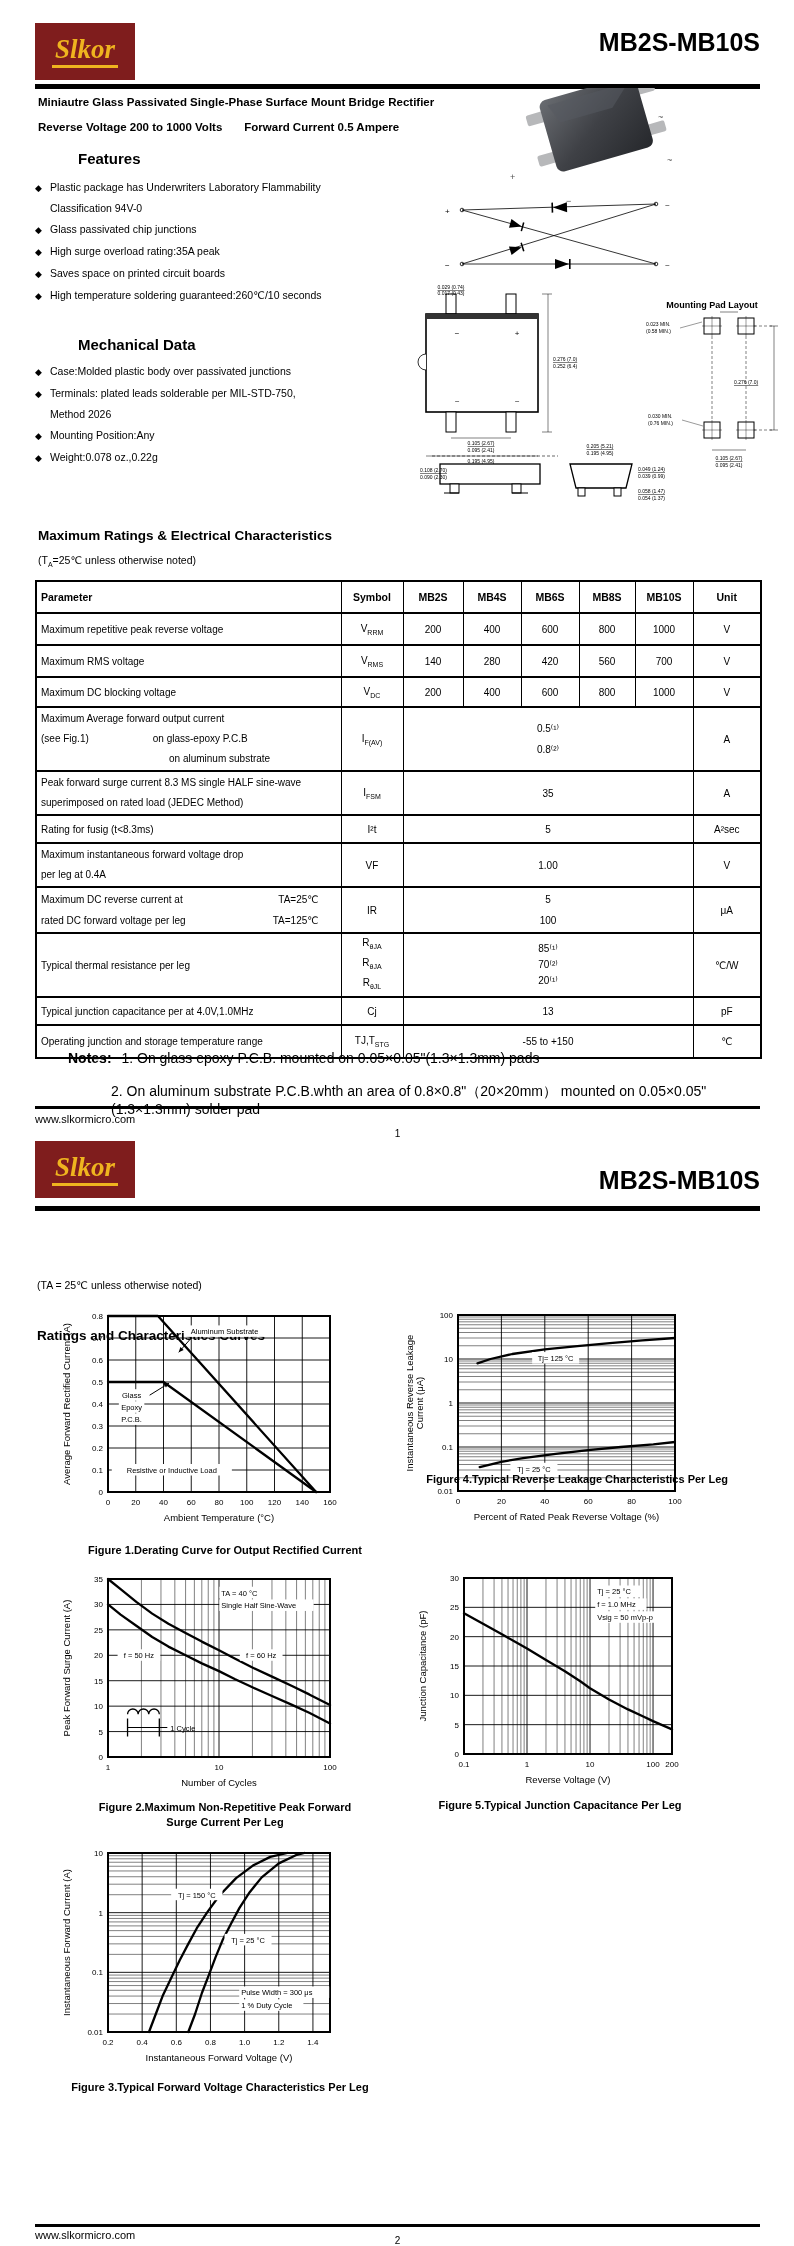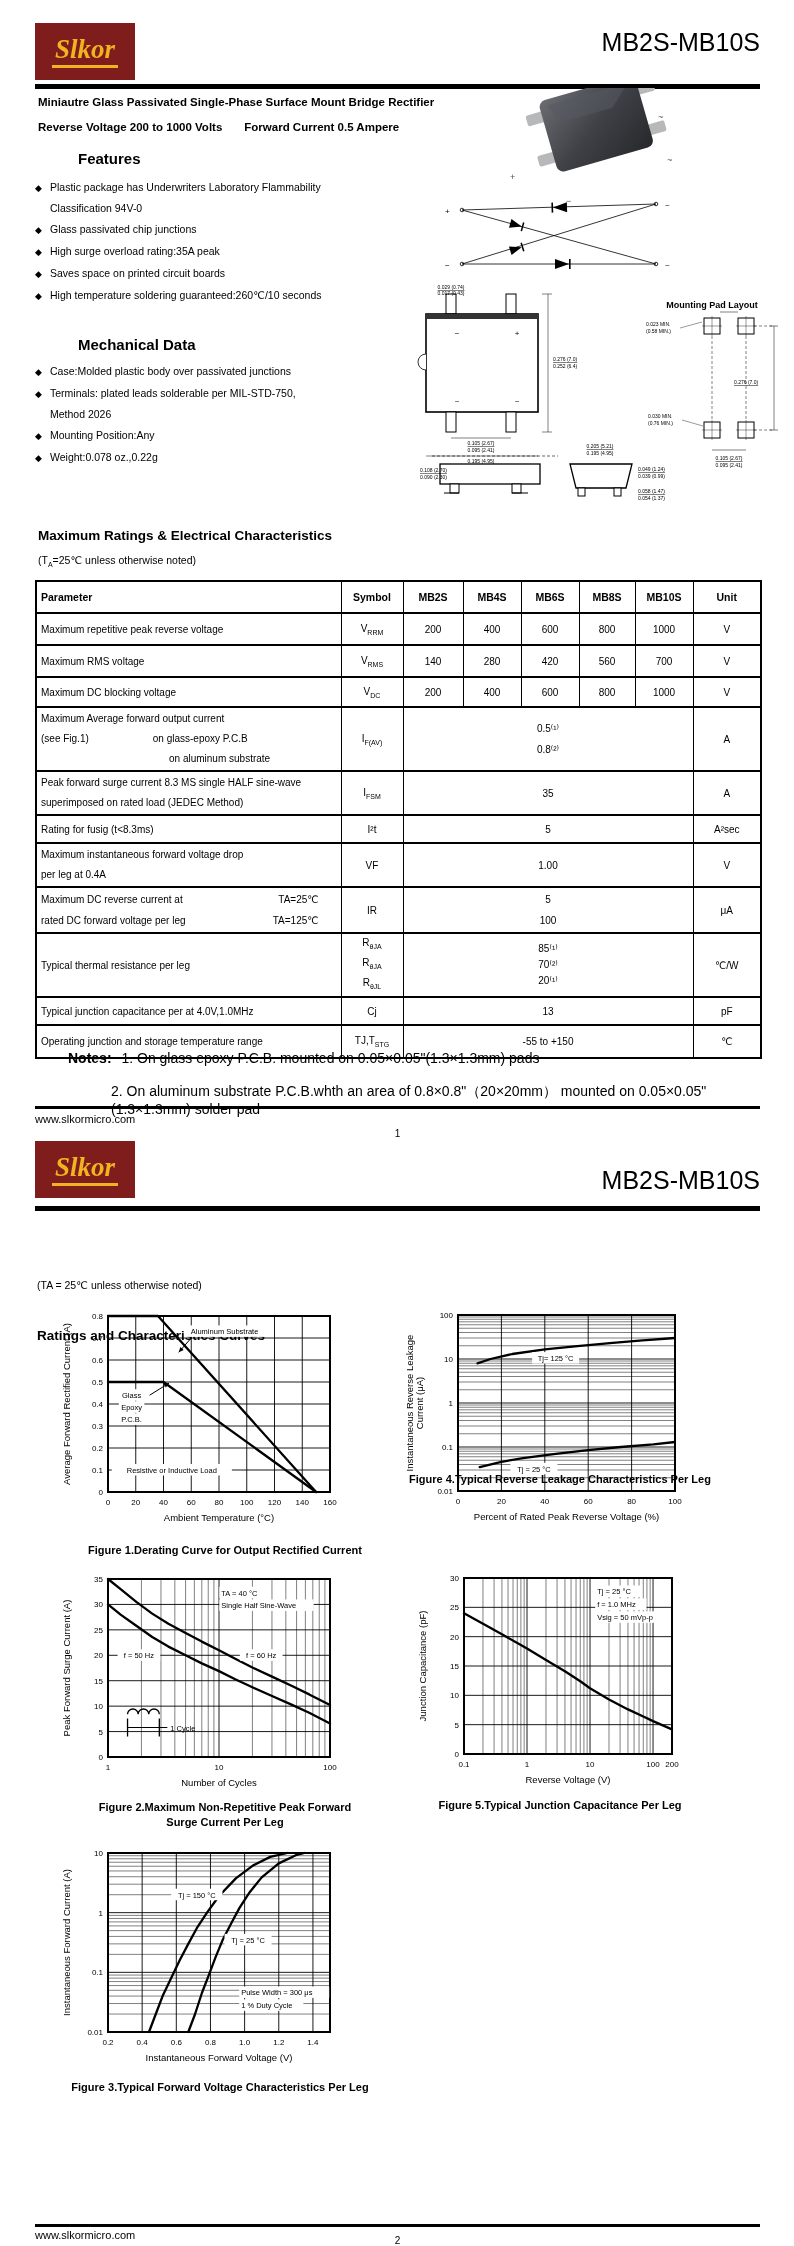--- a/index.html
+++ b/index.html
@@ -2,21 +2,21 @@
 <html><head>
 <meta charset="utf-8">
 <style>
   html,body{margin:0;padding:0;background:#fff;}
   body{font-family:"Liberation Sans","DejaVu Sans",sans-serif;color:#000;}
   .page{position:relative;width:794px;height:2246px;background:#fff;overflow:hidden;}
   .abs{position:absolute;}
   .logo{width:100px;height:57px;background:#7f1d1d;display:flex;align-items:center;justify-content:center;}
   .logo .brand{font-family:"Liberation Serif","DejaVu Serif",serif;font-style:italic;font-weight:bold;
     font-size:27px;color:#efb41f;line-height:1;border-bottom:3px solid #efb41f;padding:0 3px 2px 3px;}
-  .partnum{font-size:25px;font-weight:normal;text-align:right;width:360px;letter-spacing:0px;}
+  .partnum{font-size:25px;font-weight:bold;text-align:right;width:360px;letter-spacing:0px;}
   .rule{background:#000;}
   .sub{font-weight:bold;font-size:11.5px;white-space:nowrap;}
   .h1{font-weight:bold;font-size:15px;margin-left:43px;}
   .h2{font-weight:bold;font-size:13.5px;}
   .cond{font-size:10.5px;}
   .cond sub{font-size:7px;}
   .blist{font-size:10.5px;width:370px;}
   .bullet{display:flex;line-height:21px;}
   .dm{width:15px;flex:none;}
   .dm::before{content:"◆";font-size:9px;}
@@ -690,21 +690,21 @@
       <text x="176.5" y="224" text-anchor="middle" font-size="9.5">Percent of Rated Peak Reverse Voltage (%)</text>
       <text x="23" y="107" text-anchor="middle" font-size="9.5" transform="rotate(-90 23 107)">Instantaneous Reverse Leakage</text>
       <text x="33" y="107" text-anchor="middle" font-size="9.5" transform="rotate(-90 33 107)">Current (μA)</text>
       <polyline points="87.5,67.3 100.5,63.0 122.3,58.0 154.8,53.4 187.4,50.2 219.9,47.1 252.4,44.4 285.0,42.0" fill="none" stroke="#000" stroke-width="2.3" stroke-linejoin="round" stroke-linecap="round"></polyline>
       <polyline points="89.7,171.1 111.4,165.8 133.1,162.1 165.7,157.8 198.2,154.1 230.8,151.0 263.3,148.3 285.0,146.0" fill="none" stroke="#000" stroke-width="2.3" stroke-linejoin="round" stroke-linecap="round"></polyline>
       <rect x="142.15" y="56.067670840922716" width="47" height="11.5" fill="#fff"></rect>
       <text x="165.65" y="65.06767084092272" text-anchor="middle" font-size="7.5">Tj= 125 °C</text>
       <rect x="120.44999999999999" y="166.77340095392412" width="47" height="11.5" fill="#fff"></rect>
       <text x="143.95" y="175.77340095392412" text-anchor="middle" font-size="7.5">Tj = 25 °C</text>
     </svg>
-  <div class="cap" style="left:392px;top:1472px;width:336px;">Figure 4.Typical Reverse Leakage Characteristics Per Leg</div>
+  <div class="cap" style="left:392px;top:1472px;width:336px;text-align:right;">Figure 4.Typical Reverse Leakage Characteristics Per Leg</div>
 
   <svg class="chart" viewBox="0 0 340 234" style="left: 390px; top: 1558px; width: 340px; height: 234px;">
       <line x1="74" y1="20" x2="74" y2="196" stroke="#000" stroke-width="0.9"></line>
       <line x1="92.96809152911489" y1="20" x2="92.96809152911489" y2="196" stroke="#000" stroke-width="0.5"></line>
       <line x1="104.0637137838937" y1="20" x2="104.0637137838937" y2="196" stroke="#000" stroke-width="0.5"></line>
       <line x1="111.93618305822976" y1="20" x2="111.93618305822976" y2="196" stroke="#000" stroke-width="0.5"></line>
       <line x1="118.04254462784682" y1="20" x2="118.04254462784682" y2="196" stroke="#000" stroke-width="0.5"></line>
       <line x1="123.03180531300859" y1="20" x2="123.03180531300859" y2="196" stroke="#000" stroke-width="0.5"></line>
       <line x1="127.25016511629981" y1="20" x2="127.25016511629981" y2="196" stroke="#000" stroke-width="0.5"></line>
       <line x1="130.90427458734464" y1="20" x2="130.90427458734464" y2="196" stroke="#000" stroke-width="0.5"></line>

